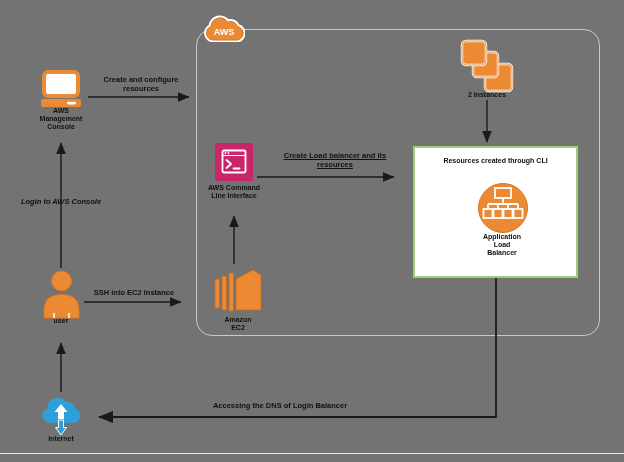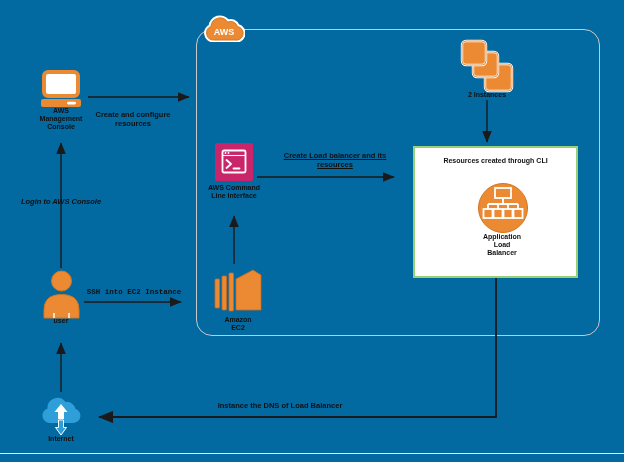--- a/index.html
+++ b/index.html
@@ -1,17 +1,17 @@
 <!DOCTYPE html>
 <html><head>
 <meta charset="utf-8">
 <style>
   html,body { margin:0; padding:0; background:#ffffff; }
   .canvas {
-    position:relative; width:624px; height:462px; background:#0369a1;
+    position:relative; width:624px; height:462px; background:#737373;
     font-family:"Liberation Sans", sans-serif; overflow:hidden;
   }
   .abs { position:absolute; }
   .lbl {
     position:absolute; text-align:center; color:#111;
     font-size:7px; font-weight:bold; line-height:8px;
   }
   .elbl {
     position:absolute; text-align:center; color:#111;
     font-size:7.5px; font-weight:bold; line-height:9px;
@@ -139,26 +139,26 @@
       <rect x="26.5" y="27" width="9" height="9"></rect>
       <rect x="36.5" y="27" width="9" height="9"></rect>
     </g>
   </svg>
   <div class="lbl" style="left:472px; top:233px; width:60px;">
     <div>Application</div>
     <div>Load</div>
     <div>Balancer</div>
   </div>
 
-  <div class="elbl" style="left:86px; top:75px; width:94px;margin-top:35px;">
+  <div class="elbl" style="left:94px; top:75px; width:94px;">
     <div>Create and configure</div>
     <div>resources</div>
   </div>
   <div class="elbl" style="left:19px; top:197px; width:84px;font-style:italic;">Login to AWS Console</div>
-  <div class="elbl" style="left:82px; top:288px; width:104px;font-family:Liberation Mono, monospace;">SSH into EC2 Instance</div>
+  <div class="elbl" style="left:82px; top:288px; width:104px;">SSH into EC2 Instance</div>
   <div class="elbl" style="left:276px; top:151px; width:118px;text-decoration:underline;">
     <div>Create Load balancer and its</div>
     <div>resources</div>
   </div>
-  <div class="elbl" style="left:200px; top:401px; width:160px;">Instance the DNS of Load Balancer</div>
+  <div class="elbl" style="left:200px; top:401px; width:160px;">Accessing the DNS of Login Balancer</div>
 
   <div class="page-edge"></div>
 </div>
 
 </body></html>

